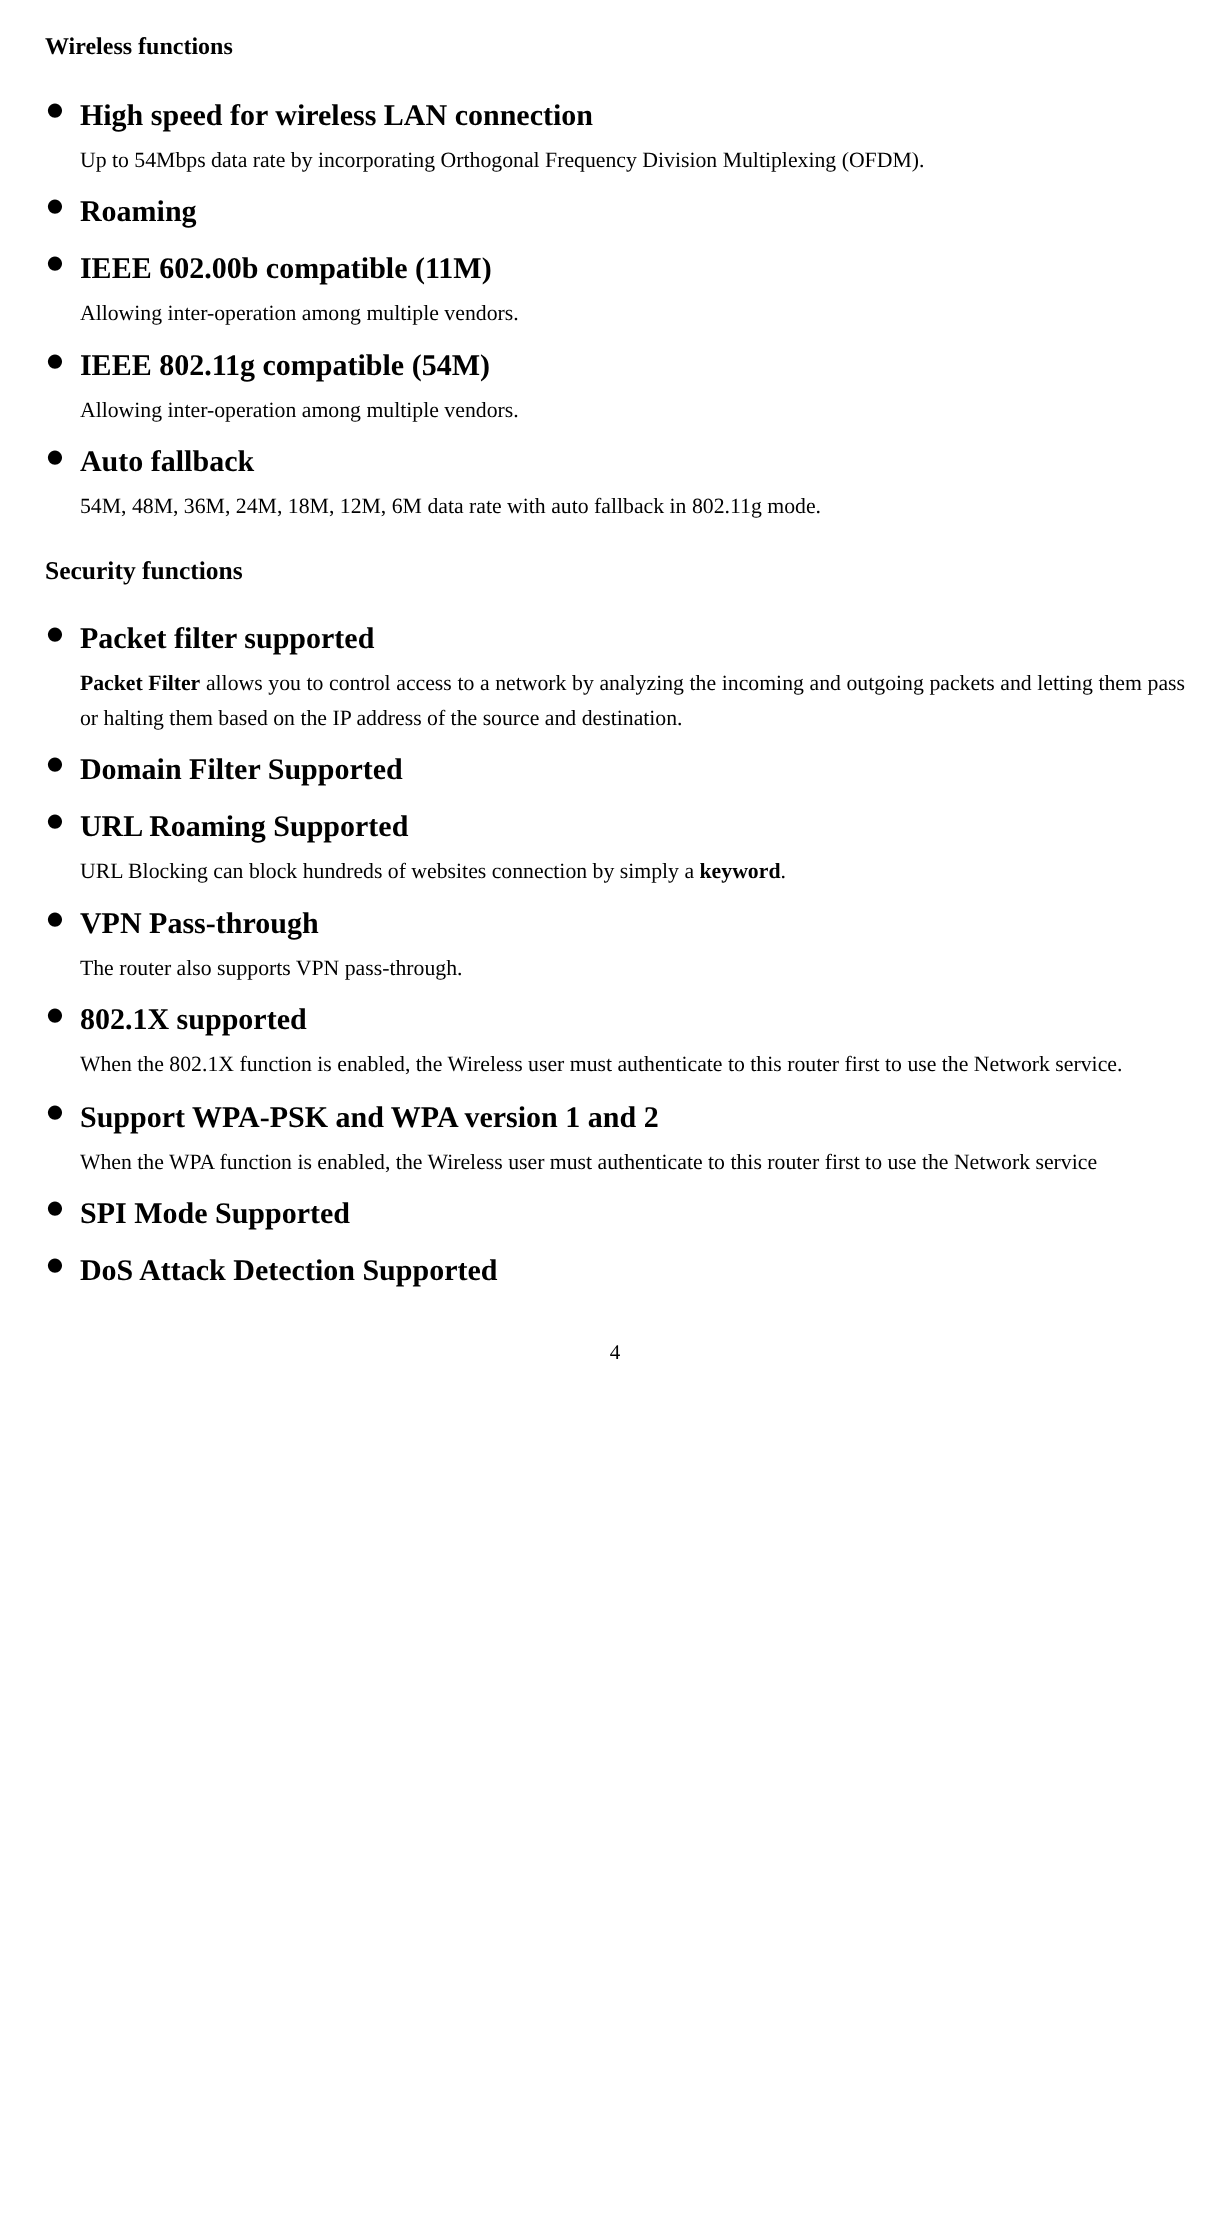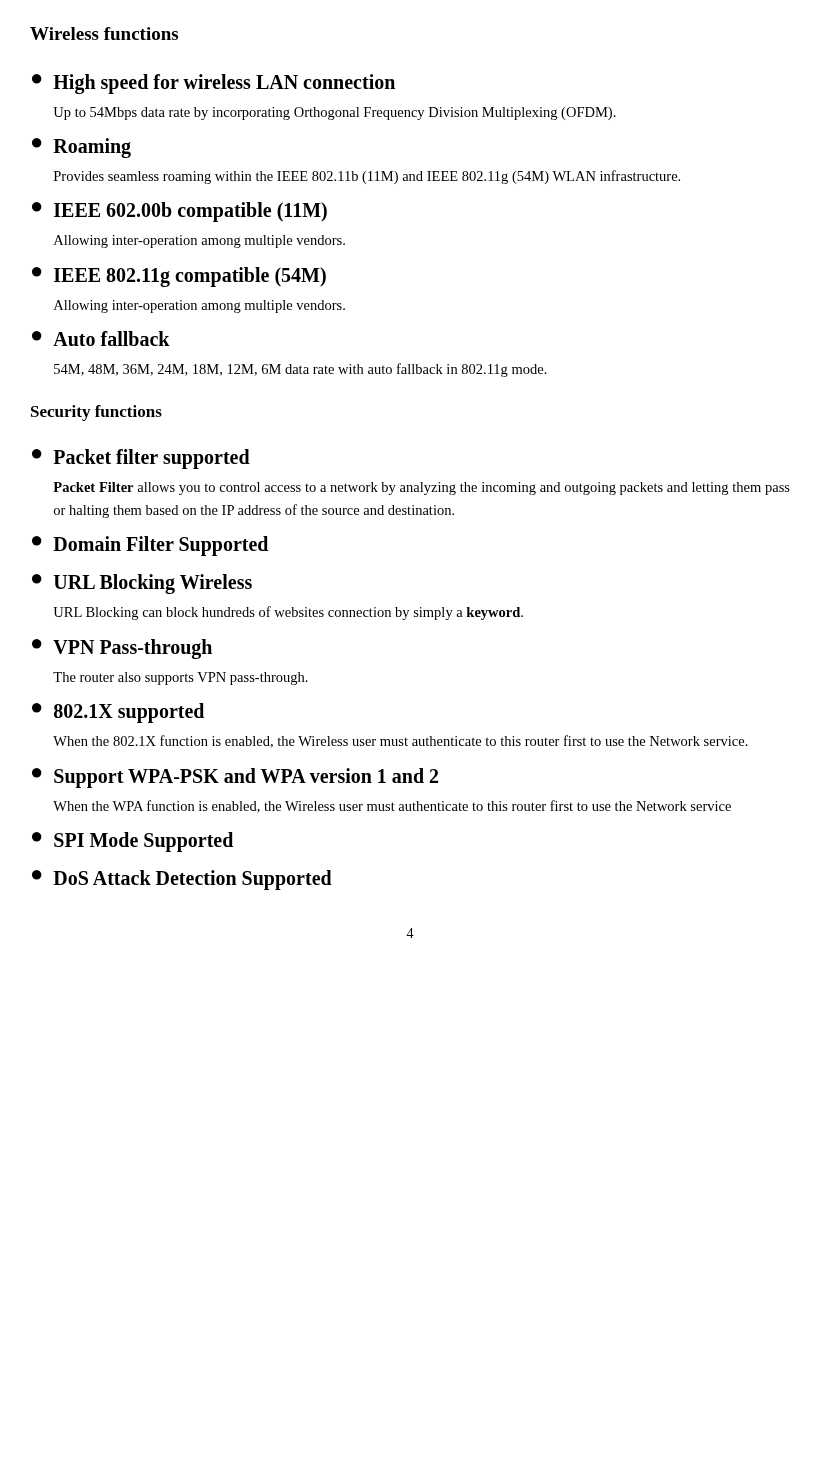--- a/index.html
+++ b/index.html
@@ -11,21 +11,21 @@
       font-family: "Times New Roman", Times, serif;
       font-size: 15px;
       color: #000;
       background: #fff;
       width: 820px;
       min-height: 1484px;
       padding: 20px 30px 40px 30px;
       line-height: 1.5;
     }
     h1.section-title {
-      font-size: 19px;
+      font-size: 16px;
       font-weight: bold;
       margin-bottom: 18px;
       margin-top: 0;
     }
     h2.section-title {
       font-size: 17px;
       font-weight: bold;
       margin-bottom: 18px;
       margin-top: 2px;
     }
@@ -93,23 +93,20 @@
         <div class="bullet-desc">
           <p>Up to 54Mbps data rate by incorporating Orthogonal Frequency Division Multiplexing (OFDM).</p>
         </div>
       </div>
     </li>
 
     <li class="bullet-item">
       <span class="bullet-dot">●</span>
       <div class="bullet-content">
         <span class="bullet-title">Roaming</span>
-        <div class="bullet-desc">
-          <p>Provides seamless roaming within the IEEE 802.11b (11M) and IEEE 802.11g (54M) WLAN infrastructure.</p>
-        </div>
       </div>
     </li>
 
     <li class="bullet-item">
       <span class="bullet-dot">●</span>
       <div class="bullet-content">
         <span class="bullet-title">IEEE 602.00b compatible (11M)</span>
         <div class="bullet-desc">
           <p>Allowing inter-operation among multiple vendors.</p>
         </div>
@@ -157,21 +154,21 @@
     <li class="bullet-item">
       <span class="bullet-dot">●</span>
       <div class="bullet-content">
         <span class="bullet-title">Domain Filter Supported</span>
       </div>
     </li>
 
     <li class="bullet-item">
       <span class="bullet-dot">●</span>
       <div class="bullet-content">
-        <span class="bullet-title">URL Blocking Wireless</span>
+        <span class="bullet-title">URL Roaming Supported</span>
         <div class="bullet-desc">
           <p>URL Blocking can block hundreds of websites connection by simply a <strong>keyword</strong>.</p>
         </div>
       </div>
     </li>
 
     <li class="bullet-item">
       <span class="bullet-dot">●</span>
       <div class="bullet-content">
         <span class="bullet-title">VPN Pass-through</span>

